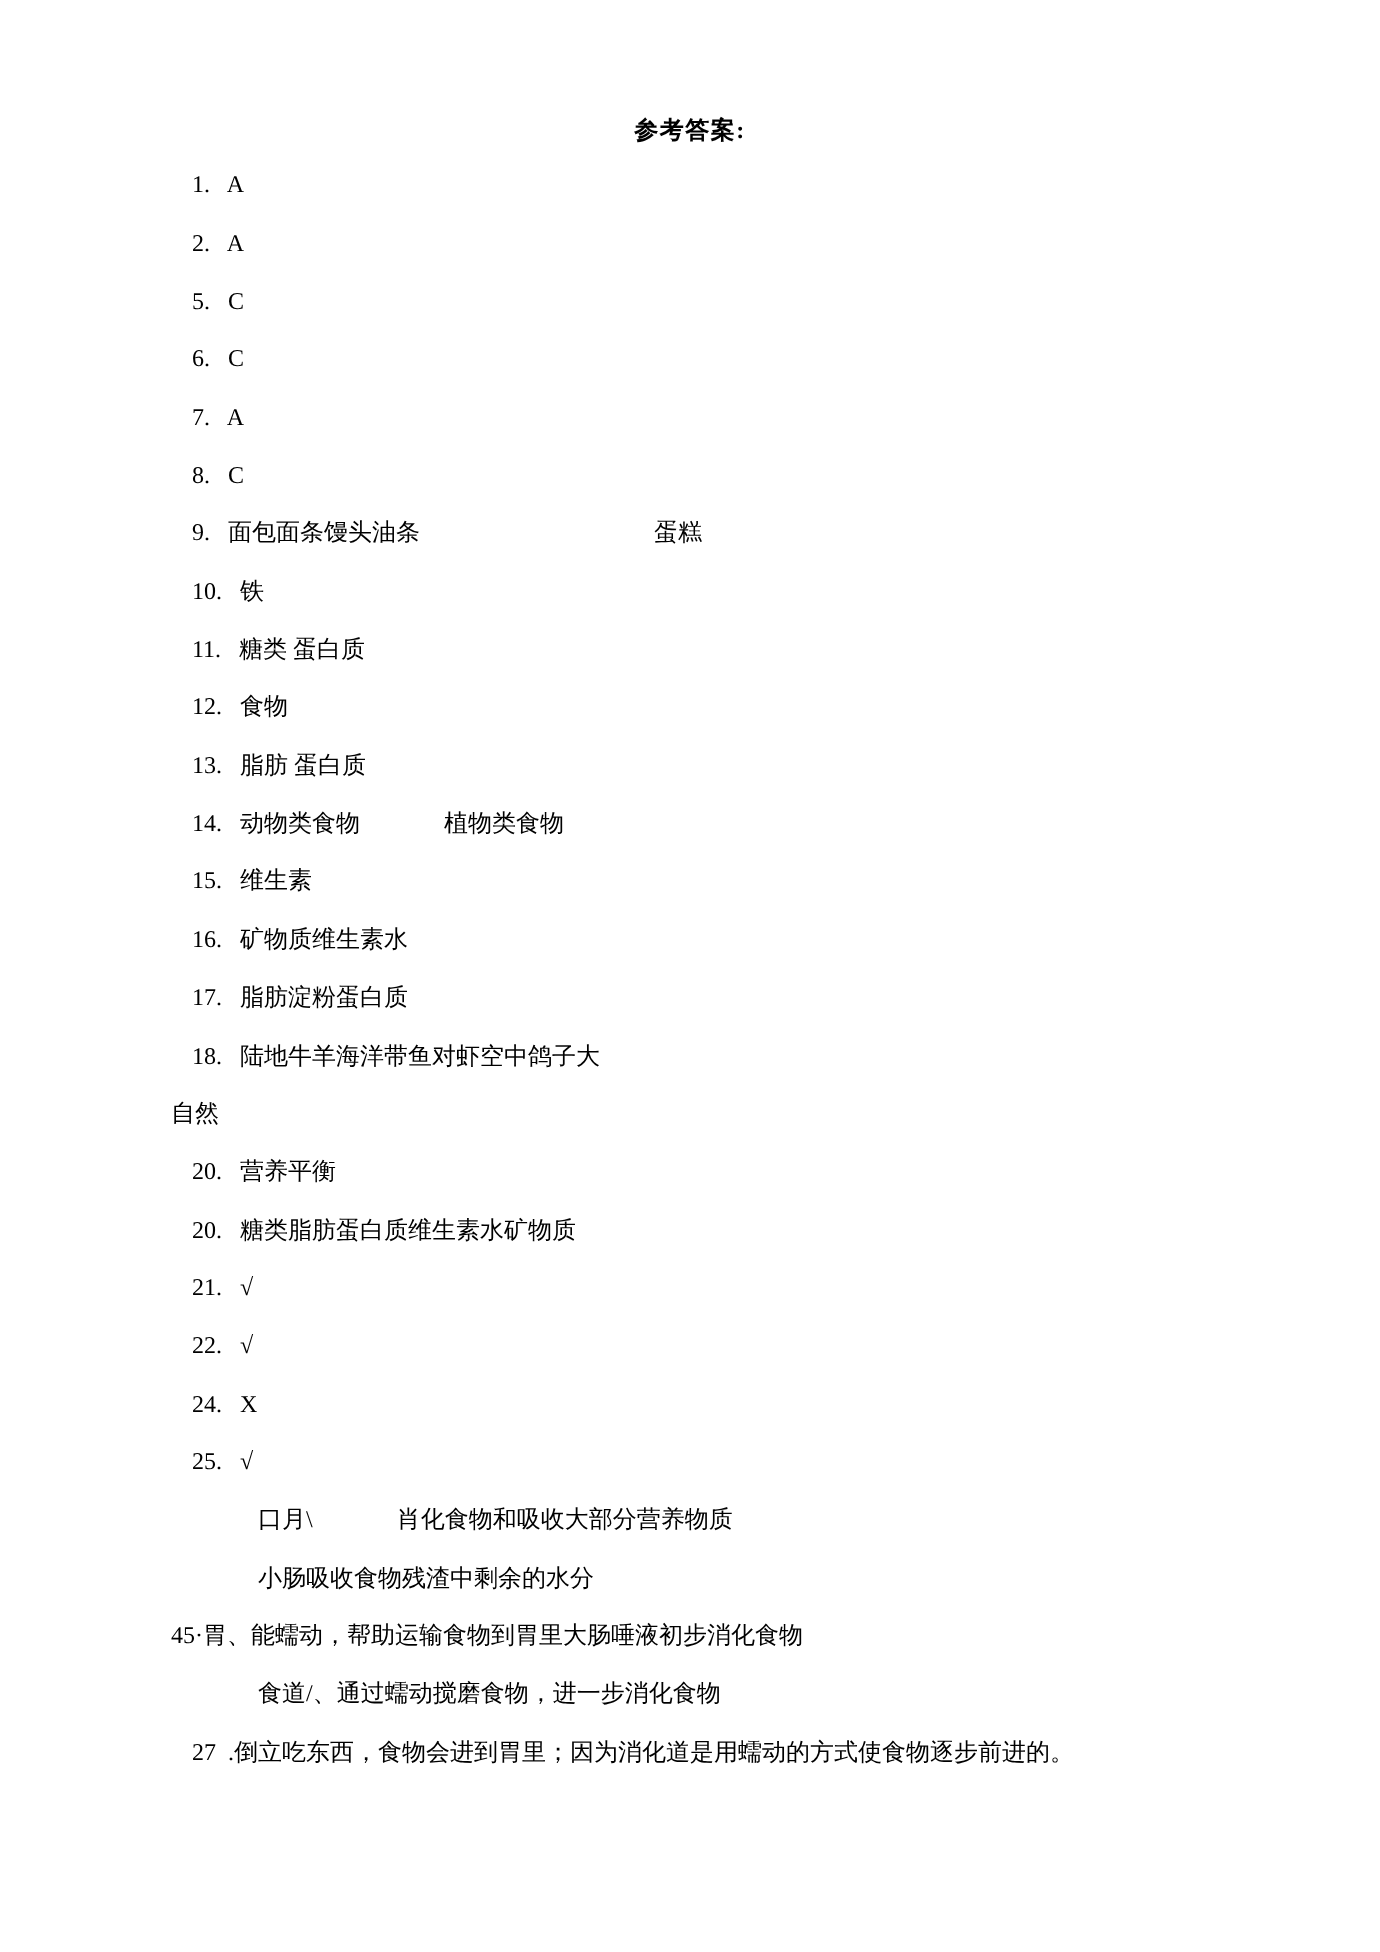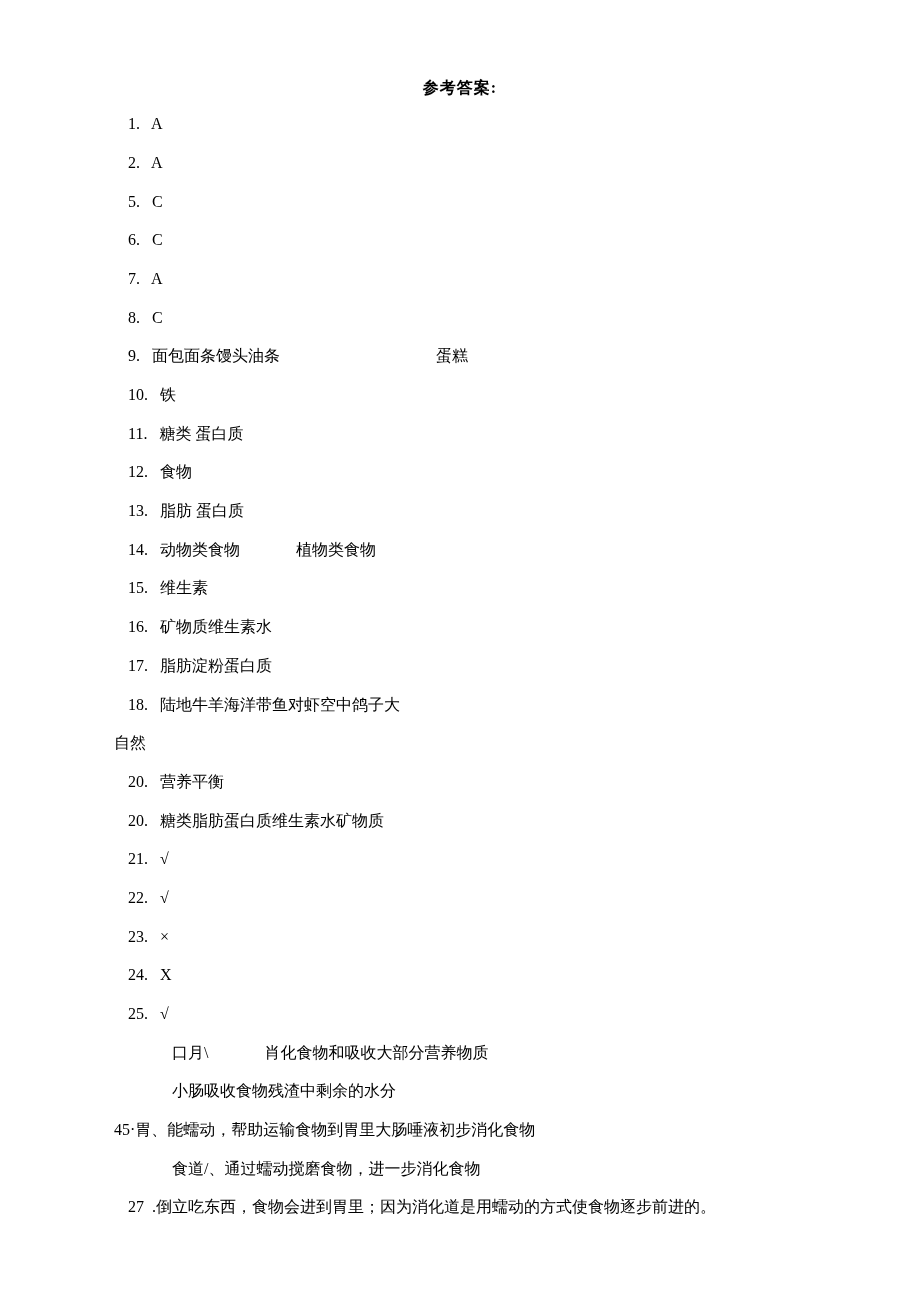--- a/index.html
+++ b/index.html
@@ -56,21 +56,20 @@
   <div class="item">14.   动物类食物              植物类食物</div>
   <div class="item">15.   维生素</div>
   <div class="item">16.   矿物质维生素水</div>
   <div class="item">17.   脂肪淀粉蛋白质</div>
   <div class="item">18.   陆地牛羊海洋带鱼对虾空中鸽子大</div>
   <div class="item flush">自然</div>
   <div class="item">20.   营养平衡</div>
   <div class="item">20.   糖类脂肪蛋白质维生素水矿物质</div>
   <div class="item">21.   √</div>
   <div class="item">22.   √</div>
-  <div class="item">23.   ×</div>
   <div class="item">24.   X</div>
   <div class="item">25.   √</div>
   <div class="item sub">口月\              肖化食物和吸收大部分营养物质</div>
   <div class="item sub">小肠吸收食物残渣中剩余的水分</div>
   <div class="item flush">45·胃、能蠕动，帮助运输食物到胃里大肠唾液初步消化食物</div>
   <div class="item sub">食道/、通过蠕动搅磨食物，进一步消化食物</div>
   <div class="item">27  .倒立吃东西，食物会进到胃里；因为消化道是用蠕动的方式使食物逐步前进的。</div>
 
 </div>
 

